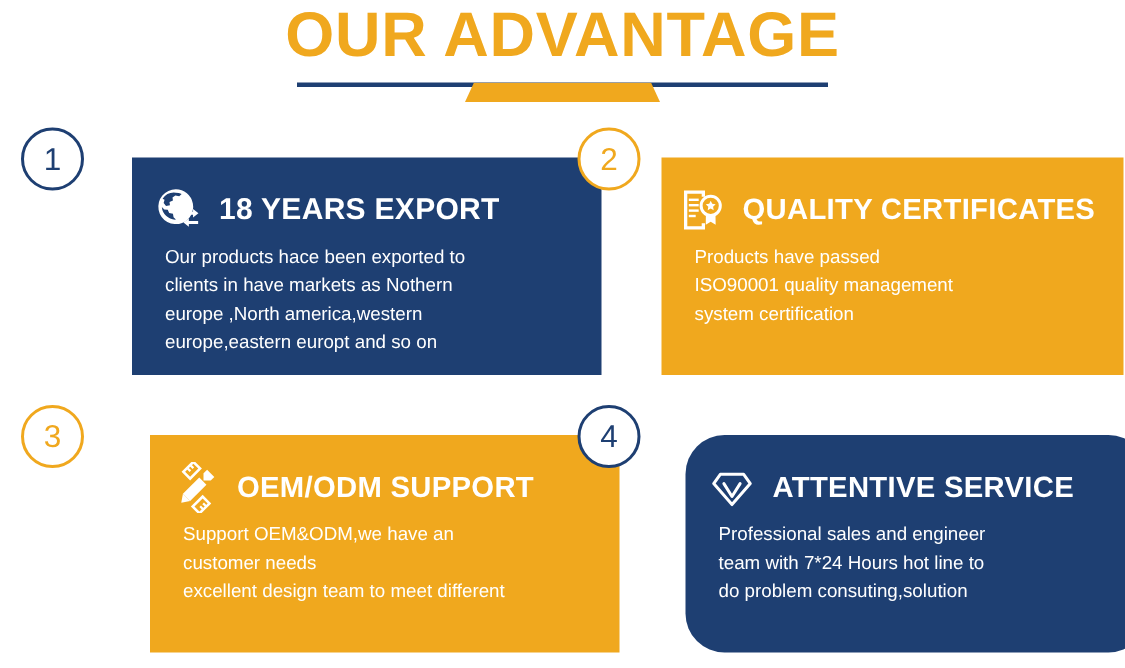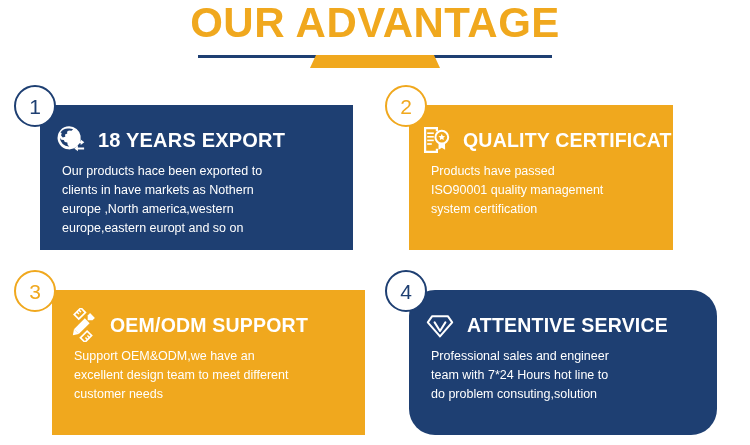--- a/index.html
+++ b/index.html
@@ -66,26 +66,27 @@
     height: 13px;
     background: #f0a81e;
     clip-path: polygon(6px 0, 124px 0, 130px 13px, 0 13px);
   }
 
   
   .card {
     position: absolute;
     box-sizing: border-box;
     padding: 16px;
+    margin-left: 48px;
   }
   .card.navy { background: #1e3f72; }
   .card.orange { background: #f0a81e; }
 
   .card-1 { left: 40px;  top: 105px; width: 313px; height: 145px; }
-  .card-2 { left: 409px; top: 105px; width: 264px; height: 145px; }
+  .card-2 { left: 393px; top: 105px; width: 308px; height: 145px; }
   .card-3 { left: 52px;  top: 290px; width: 313px; height: 145px; }
   .card-4 { left: 409px; top: 290px; width: 308px; height: 145px; border-radius: 26px; }
 
   .card-head {
     position: absolute;
     left: 0;
     top: 18px;
     width: 100%;
     height: 34px;
     display: flex;
@@ -233,22 +234,22 @@
             <rect x="24.2" y="18.4" width="6.4" height="9.4" fill="none" stroke="#ffffff" stroke-width="1.7"></rect>
             <rect x="27.6" y="20.6" width="3" height="1.5" fill="#ffffff"></rect>
             <rect x="27.6" y="23.4" width="3" height="1.5" fill="#ffffff"></rect>
           </g>
         </svg>
       </span>
       <span class="card-heading">OEM/ODM SUPPORT</span>
     </div>
     <div class="card-body">
       <span class="line">Support OEM&amp;ODM,we have an</span>
+      <span class="line">customer needs</span>
       <span class="line">excellent design team to meet different</span>
-      <span class="line">customer needs</span>
     </div>
   </div>
   <div class="badge orange badge-3">3</div>
 
   <div class="card navy card-4">
     <div class="card-head">
       <span class="card-icon">
         <svg viewBox="0 0 34 34" xmlns="http://www.w3.org/2000/svg">
           <path d="M9.2 8.2h15.6l4.4 6.2L17 28.4 4.8 14.4z" fill="none" stroke="#ffffff" stroke-width="2" stroke-linejoin="round"></path>
           <path d="M11.6 14.4L17 23l5.4-8.6" fill="none" stroke="#ffffff" stroke-width="2" stroke-linecap="round" stroke-linejoin="round"></path>

